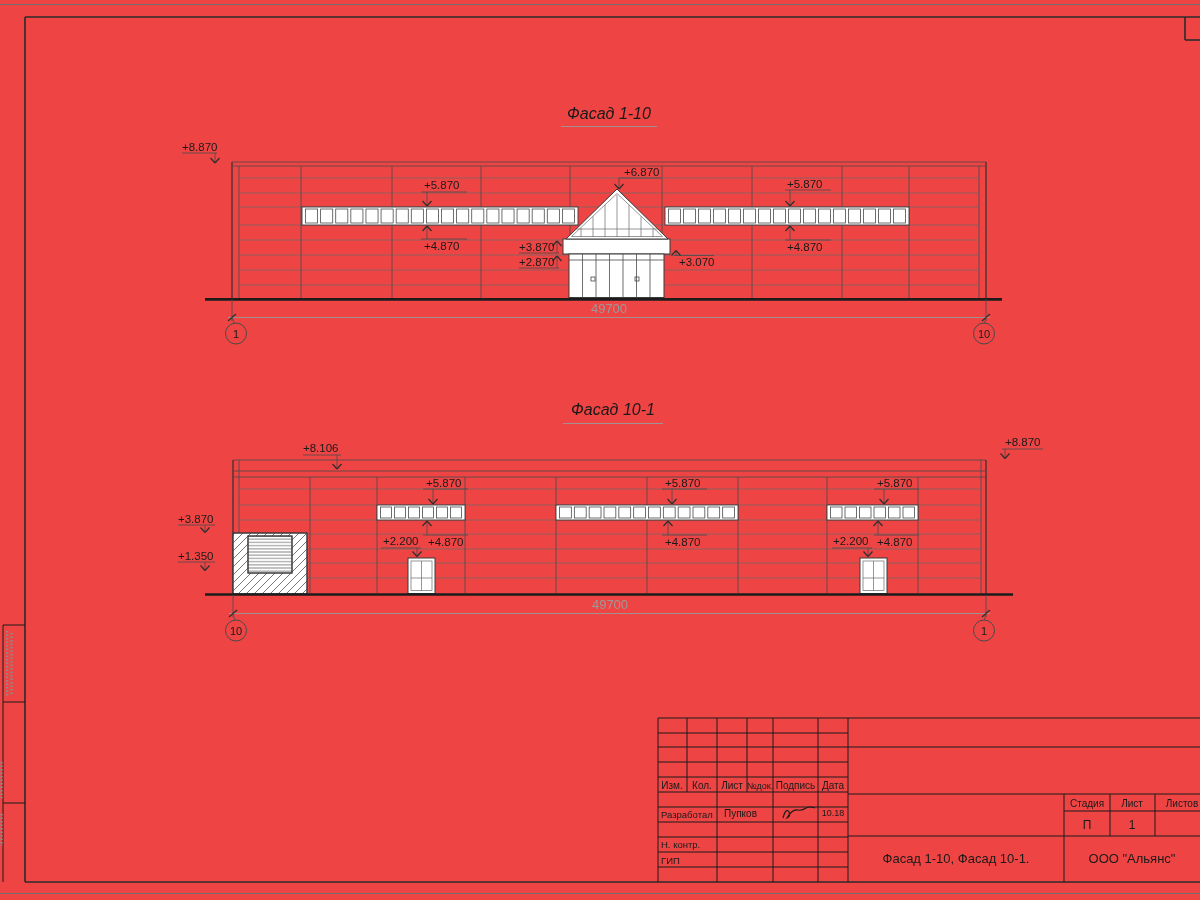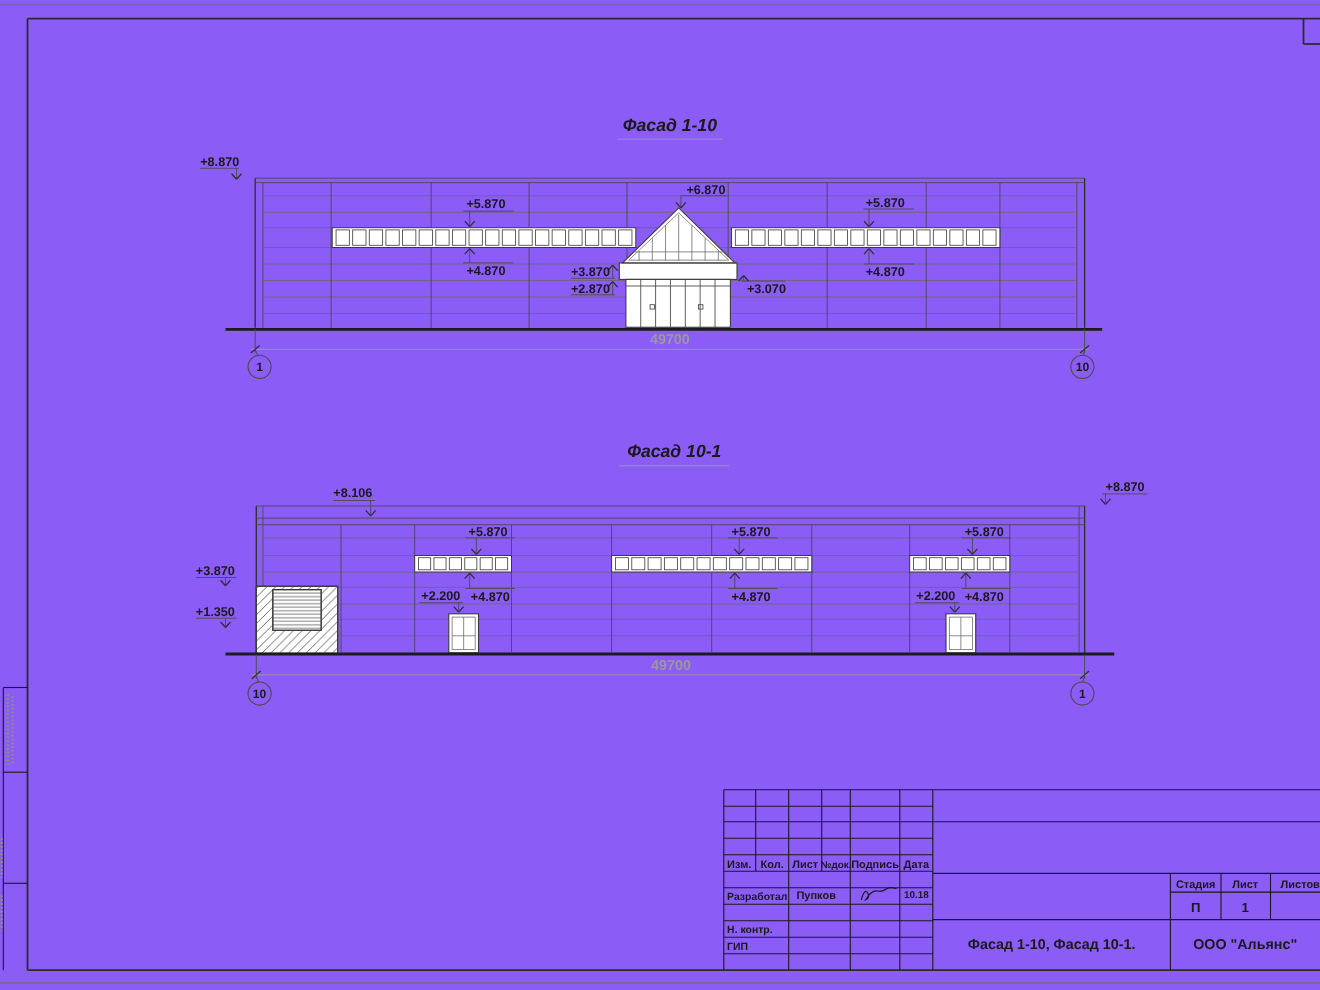--- a/index.html
+++ b/index.html
@@ -1,16 +1,16 @@
 <!DOCTYPE html>
 <html><head>
 <meta charset="utf-8">
 <style>
   html,body{margin:0;padding:0;background:#fff;}
-  .sheet{position:relative;width:1200px;height:900px;background:#8b5cf6;overflow:hidden;font-weight:bold;}
+  .sheet{position:relative;width:1200px;height:900px;background:#ef4444;overflow:hidden;}
   svg{display:block;}
   svg text{font-family:"Liberation Sans","DejaVu Sans",sans-serif;fill:#1a1a1a;}
   .ln{stroke:#4a4a4a;stroke-width:0.8;fill:none;}
   .lnl{stroke:#6a6a6a;stroke-width:0.7;fill:none;}
   .ln2{stroke:#2f2f2f;stroke-width:1.2;fill:none;}
   .thick{stroke:#1c1c1c;stroke-width:2.6;fill:none;}
   .dim{stroke:#9a9a9a;stroke-width:0.9;fill:none;}
   .paperln{stroke:#6f6f6f;stroke-width:1;fill:none;}
   .frameln{stroke:#2b2b2b;stroke-width:1.6;fill:none;}
   .blockln{stroke:#1a1a1a;stroke-width:1;fill:none;}

